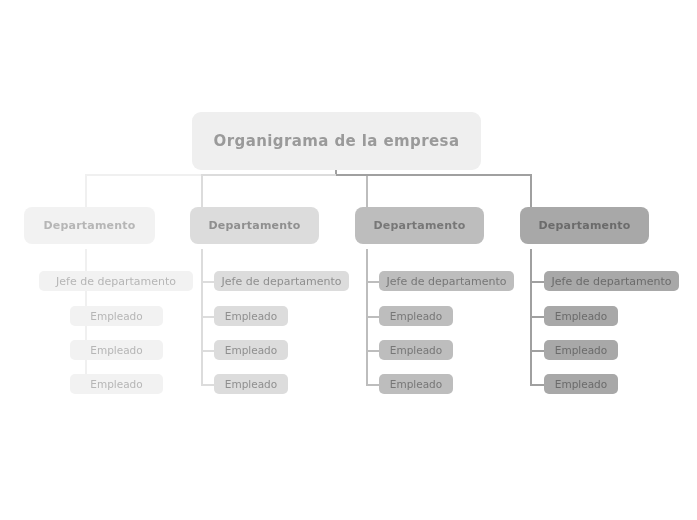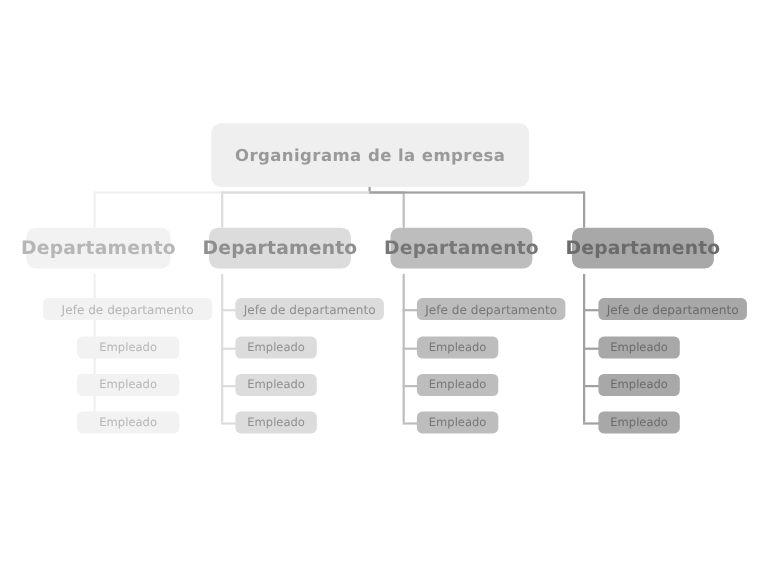--- a/index.html
+++ b/index.html
@@ -36,21 +36,21 @@
   
   .node.root {
     font-size: 15px;
     font-weight: bold;
     letter-spacing: 0.4px;
     border-radius: 9px;
   }
 
   
   .node.dept {
-    font-size: 17px;
+    font-size: 11px;
     font-weight: bold;
     letter-spacing: 0.2px;
     border-radius: 8px;
   }
 
   
   .node.head {
     font-size: 11px;
     font-weight: normal;
     border-radius: 5px;

